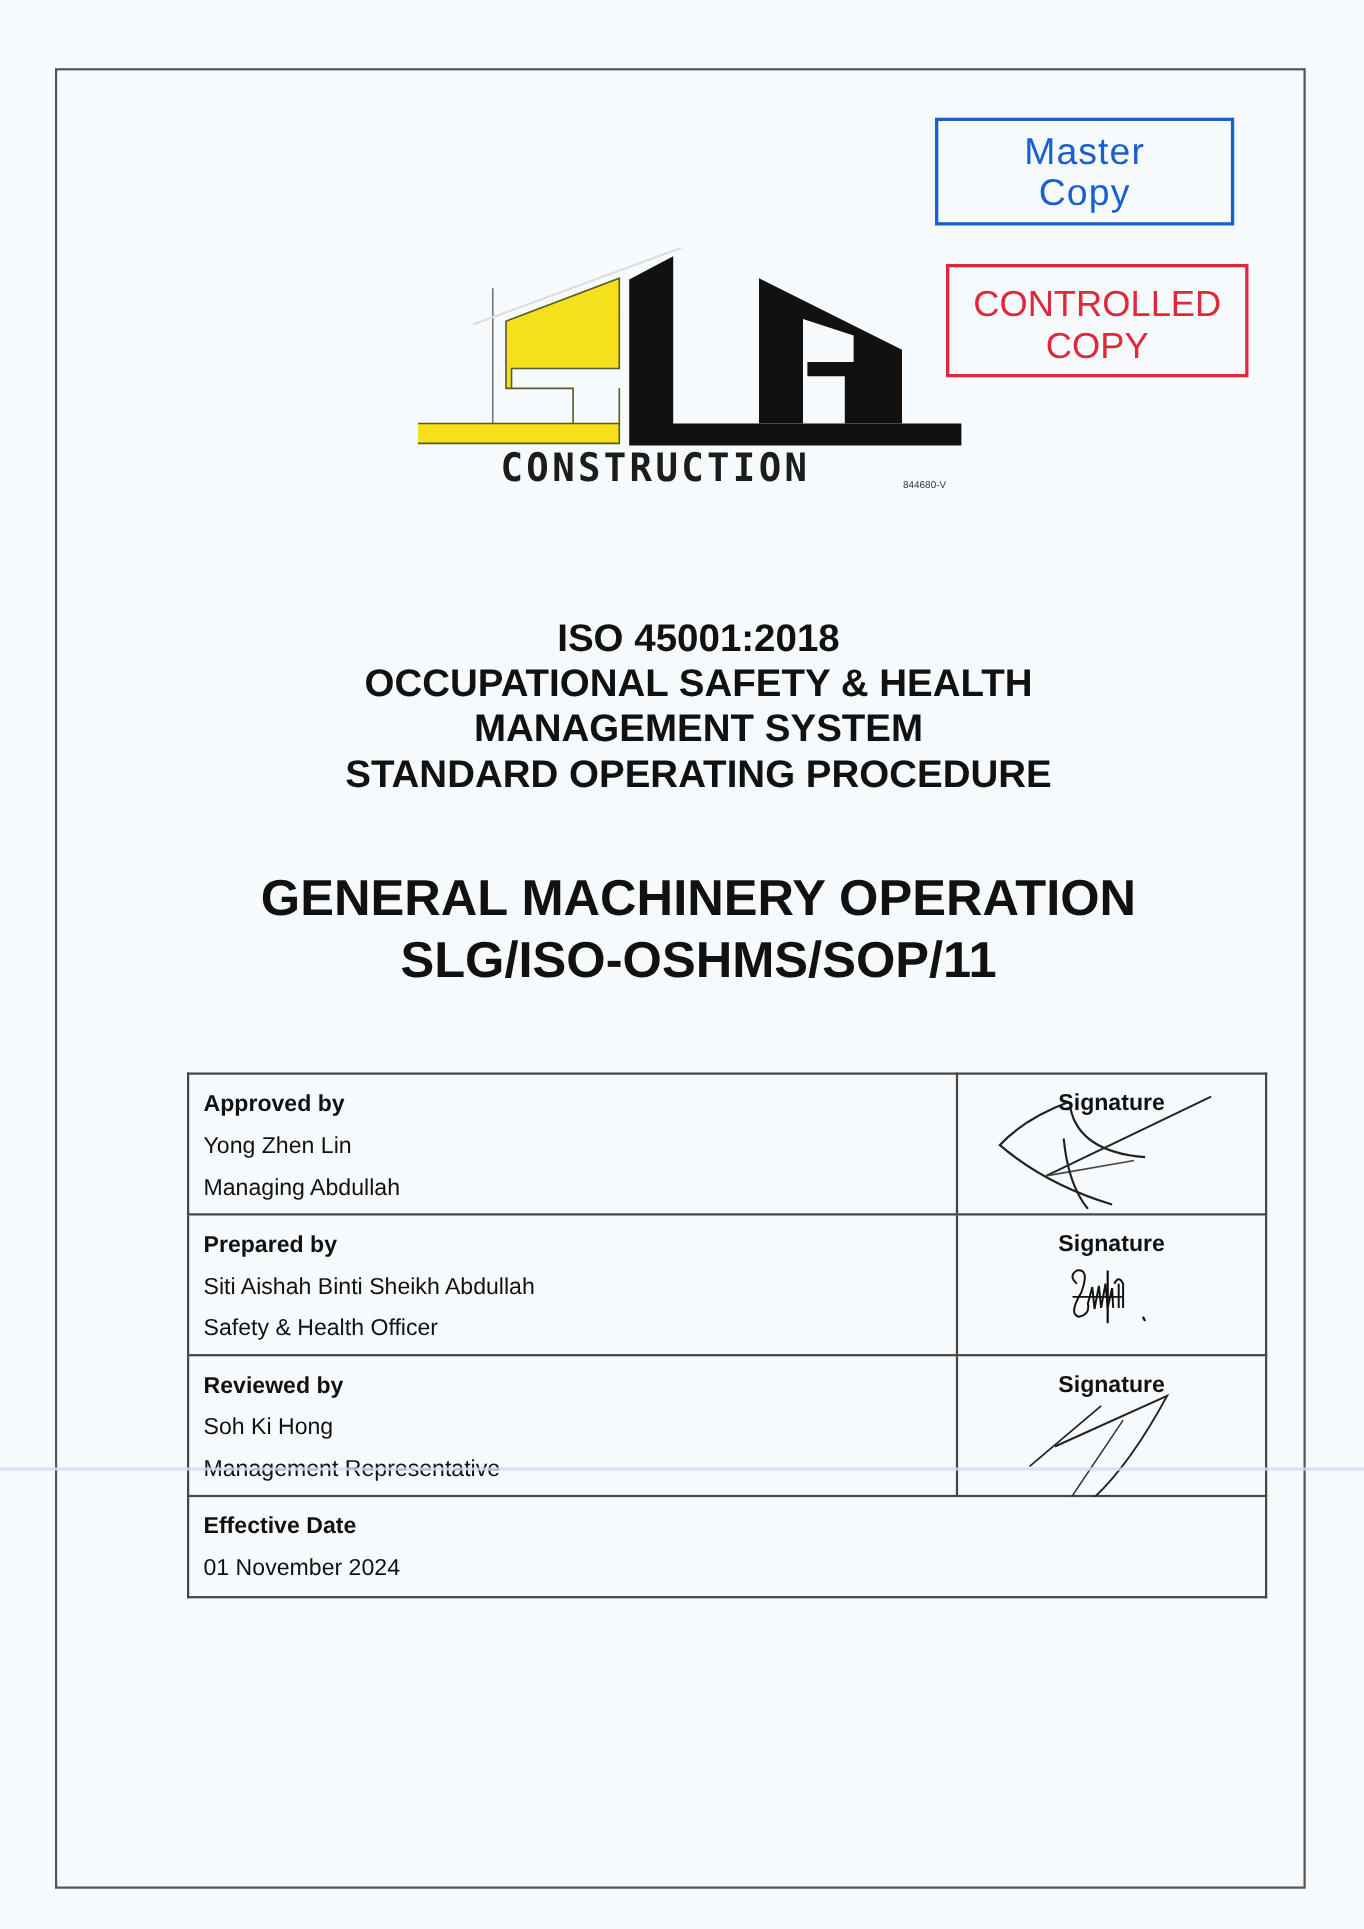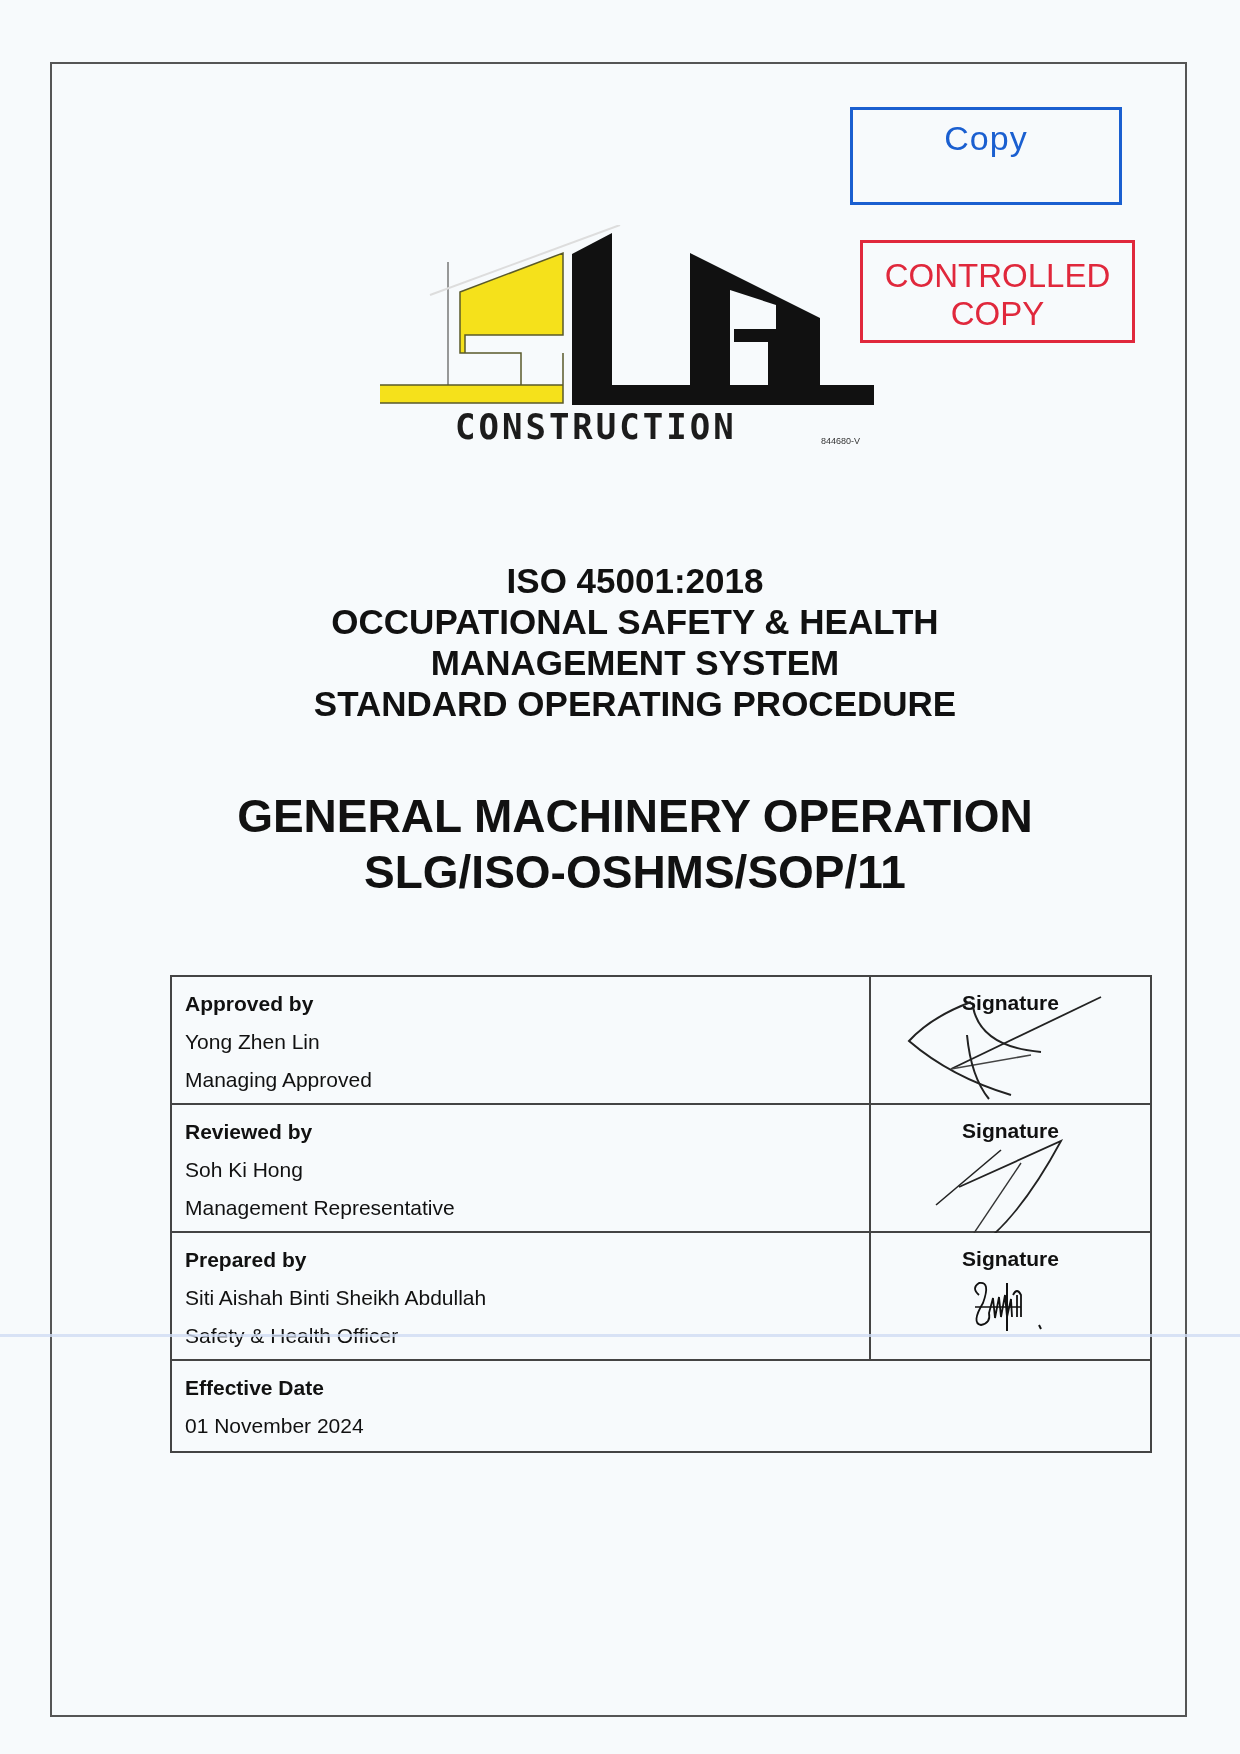--- a/index.html
+++ b/index.html
@@ -68,20 +68,21 @@
   }
   .sig-svg { position:absolute; left:0; top:0; }
   .date-cell { height:90px; padding-left:13px !important;margin-left:48px; }
 </style>
 </head>
 <body>
 
 <div class="page-border"></div>
 
 <div class="stamp-master">
+  <div>Master</div>
   <div>Copy</div>
 </div>
 <div class="stamp-controlled">
   <div>CONTROLLED</div>
   <div>COPY</div>
 </div>
 
 <svg class="logo" viewBox="0 0 500 230" width="500" height="230">
 
   <line x1="68" y1="37" x2="68" y2="172" stroke="#777" stroke-width="1.5"></line>
@@ -107,45 +108,30 @@
   <div>GENERAL MACHINERY OPERATION</div>
   <div>SLG/ISO-OSHMS/SOP/11</div>
 </div>
 
 <table class="approval-table">
   <tbody>
       <tr>
     <td class="cell-left">
       <div class="cell-title">Approved by</div>
       <div class="cell-line">Yong Zhen Lin</div>
-      <div class="cell-line">Managing Approved</div>
+      <div class="cell-line">Managing Abdullah</div>
     </td>
     <td class="cell-right">
       <div class="sig-label">Signature</div>
       <svg class="sig-svg" width="284" height="128" viewBox="0 0 284 128">
         <path d="M100 25 Q60 40 38 64 Q80 100 140 118" fill="none" stroke="#222" stroke-width="2"></path>
         <path d="M102 30 Q110 70 170 75" fill="none" stroke="#222" stroke-width="2"></path>
         <path d="M80 92 L230 20" fill="none" stroke="#222" stroke-width="1.8"></path>
         <path d="M80 92 L160 78" fill="none" stroke="#444" stroke-width="1.5"></path>
         <path d="M96 58 Q100 100 118 122" fill="none" stroke="#222" stroke-width="2"></path>
-      </svg>
-    </td>
-  </tr>
-  <tr>
-    <td class="cell-left">
-      <div class="cell-title">Reviewed by</div>
-      <div class="cell-line">Soh Ki Hong</div>
-      <div class="cell-line">Management Representative</div>
-    </td>
-    <td class="cell-right">
-      <div class="sig-label">Signature</div>
-      <svg class="sig-svg" width="284" height="128" viewBox="0 0 284 128">
-        <path d="M65 100 L130 45" fill="none" stroke="#222" stroke-width="1.6"></path>
-        <path d="M88 82 L190 36 Q150 110 110 140" fill="none" stroke="#222" stroke-width="1.8"></path>
-        <path d="M150 58 L95 140" fill="none" stroke="#333" stroke-width="1.4"></path>
       </svg>
     </td>
   </tr>
   <tr>
     <td class="cell-left">
       <div class="cell-title">Prepared by</div>
       <div class="cell-line">Siti Aishah Binti Sheikh Abdullah</div>
       <div class="cell-line">Safety &amp; Health Officer</div>
     </td>
     <td class="cell-right">
@@ -153,20 +139,35 @@
       <svg class="sig-svg" width="284" height="128" viewBox="0 0 284 128">
         <path d="M108 62 Q100 55 108 50 Q120 48 112 70 Q100 90 110 92 Q120 90 118 80 L122 65 L124 85 L128 64 L130 84 L134 62 L136 84 L140 66 L141 84" fill="none" stroke="#111" stroke-width="1.8"></path>
         <path d="M104 74 L150 74" stroke="#111" stroke-width="1.6"></path>
         <path d="M136 50 L136 98" stroke="#111" stroke-width="2"></path>
         <path d="M142 62 Q146 54 150 62 L150 84 M146 62 L146 84" fill="none" stroke="#111" stroke-width="1.8"></path>
         <path d="M168 92 L170 96" stroke="#111" stroke-width="2"></path>
       </svg>
     </td>
   </tr>
   <tr>
+    <td class="cell-left">
+      <div class="cell-title">Reviewed by</div>
+      <div class="cell-line">Soh Ki Hong</div>
+      <div class="cell-line">Management Representative</div>
+    </td>
+    <td class="cell-right">
+      <div class="sig-label">Signature</div>
+      <svg class="sig-svg" width="284" height="128" viewBox="0 0 284 128">
+        <path d="M65 100 L130 45" fill="none" stroke="#222" stroke-width="1.6"></path>
+        <path d="M88 82 L190 36 Q150 110 110 140" fill="none" stroke="#222" stroke-width="1.8"></path>
+        <path d="M150 58 L95 140" fill="none" stroke="#333" stroke-width="1.4"></path>
+      </svg>
+    </td>
+  </tr>
+  <tr>
     <td class="date-cell" colspan="2">
       <div class="cell-title">Effective Date</div>
       <div class="cell-line">01 November 2024</div>
     </td>
   </tr>
 </tbody>
   </table>
 
 <div class="scan-line"></div>
 

